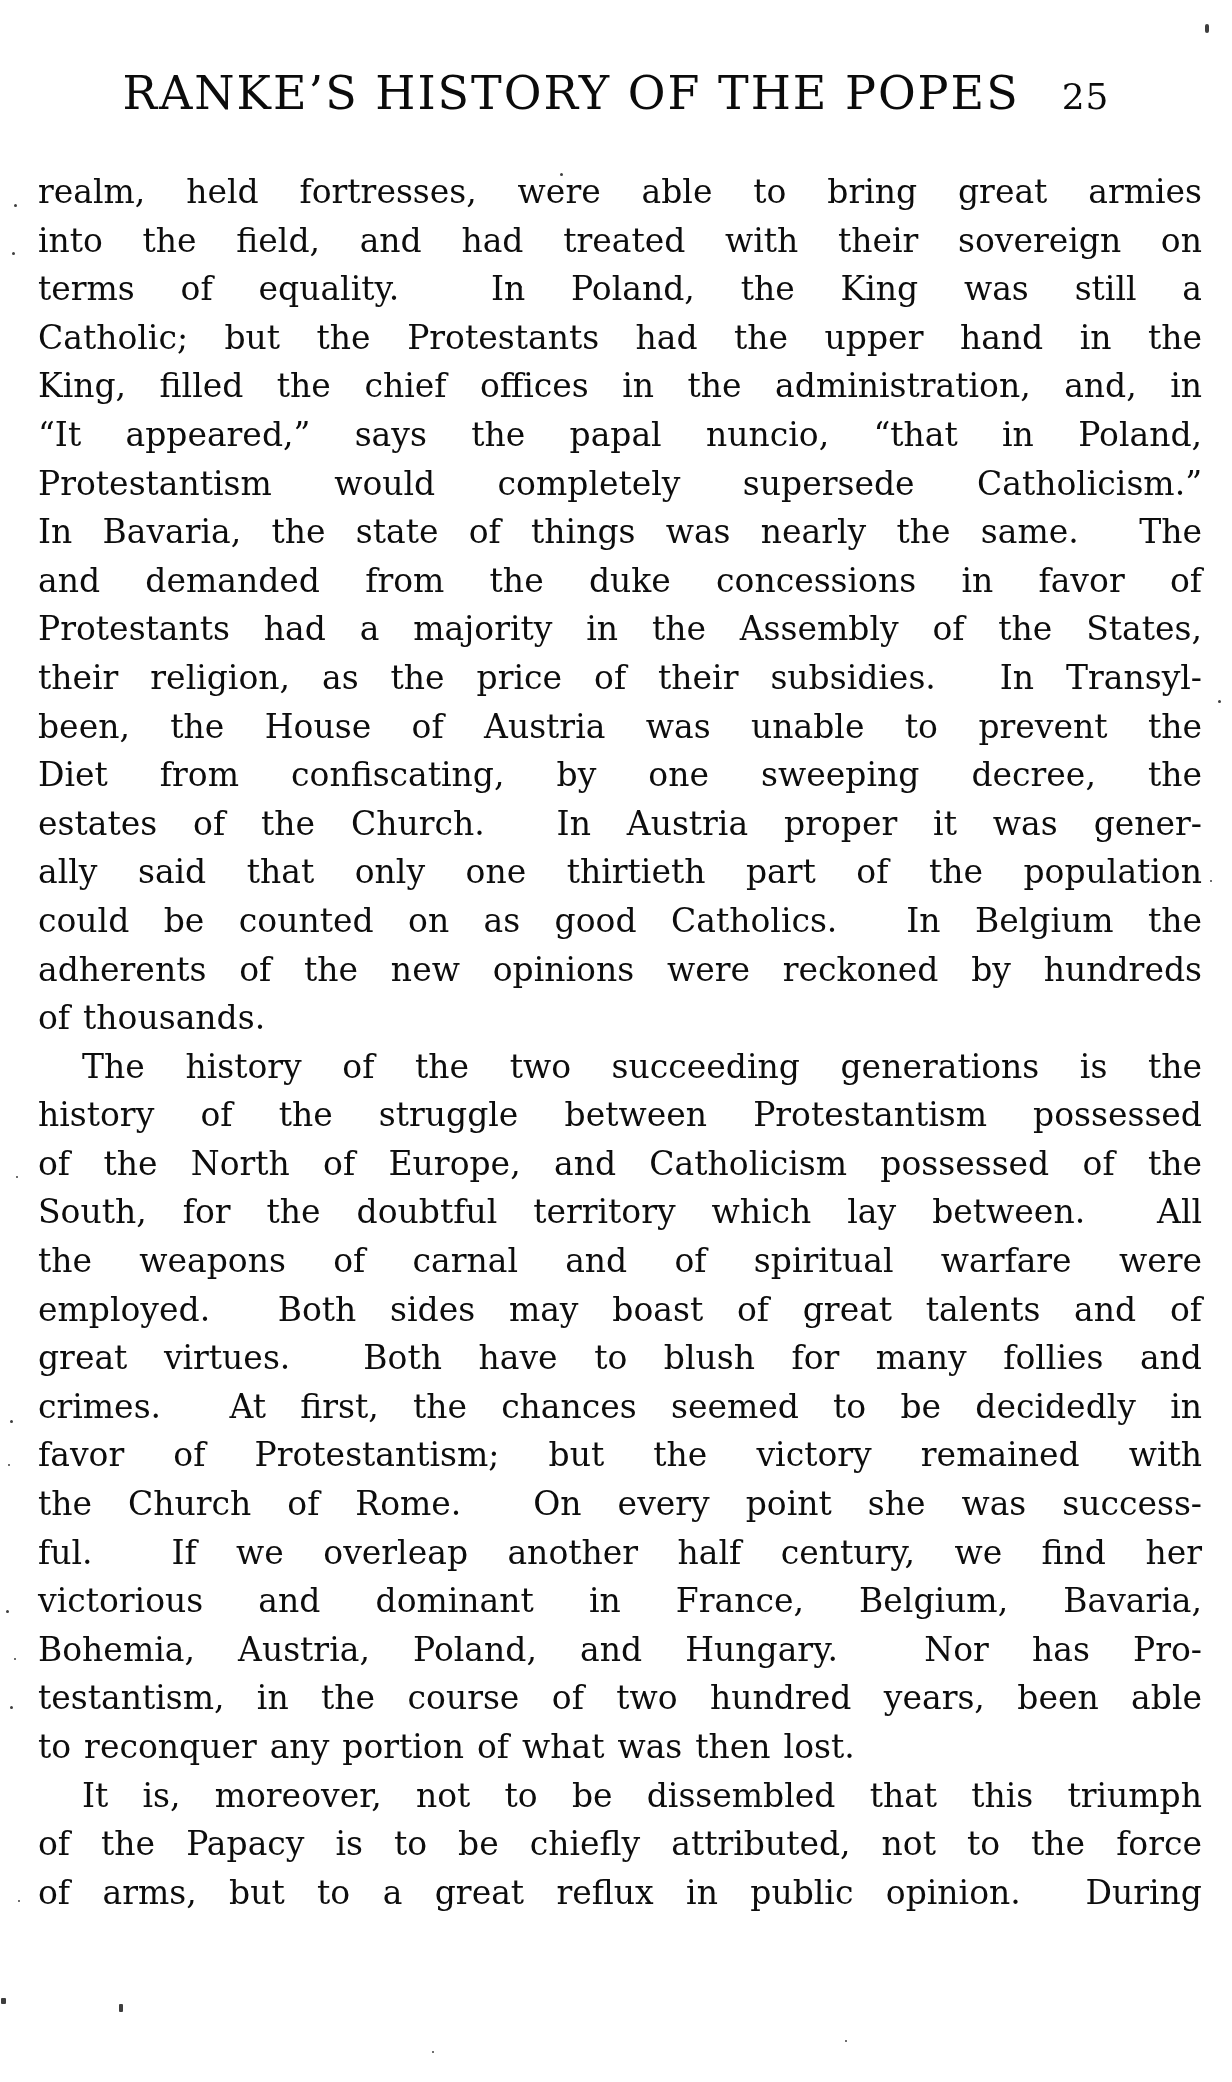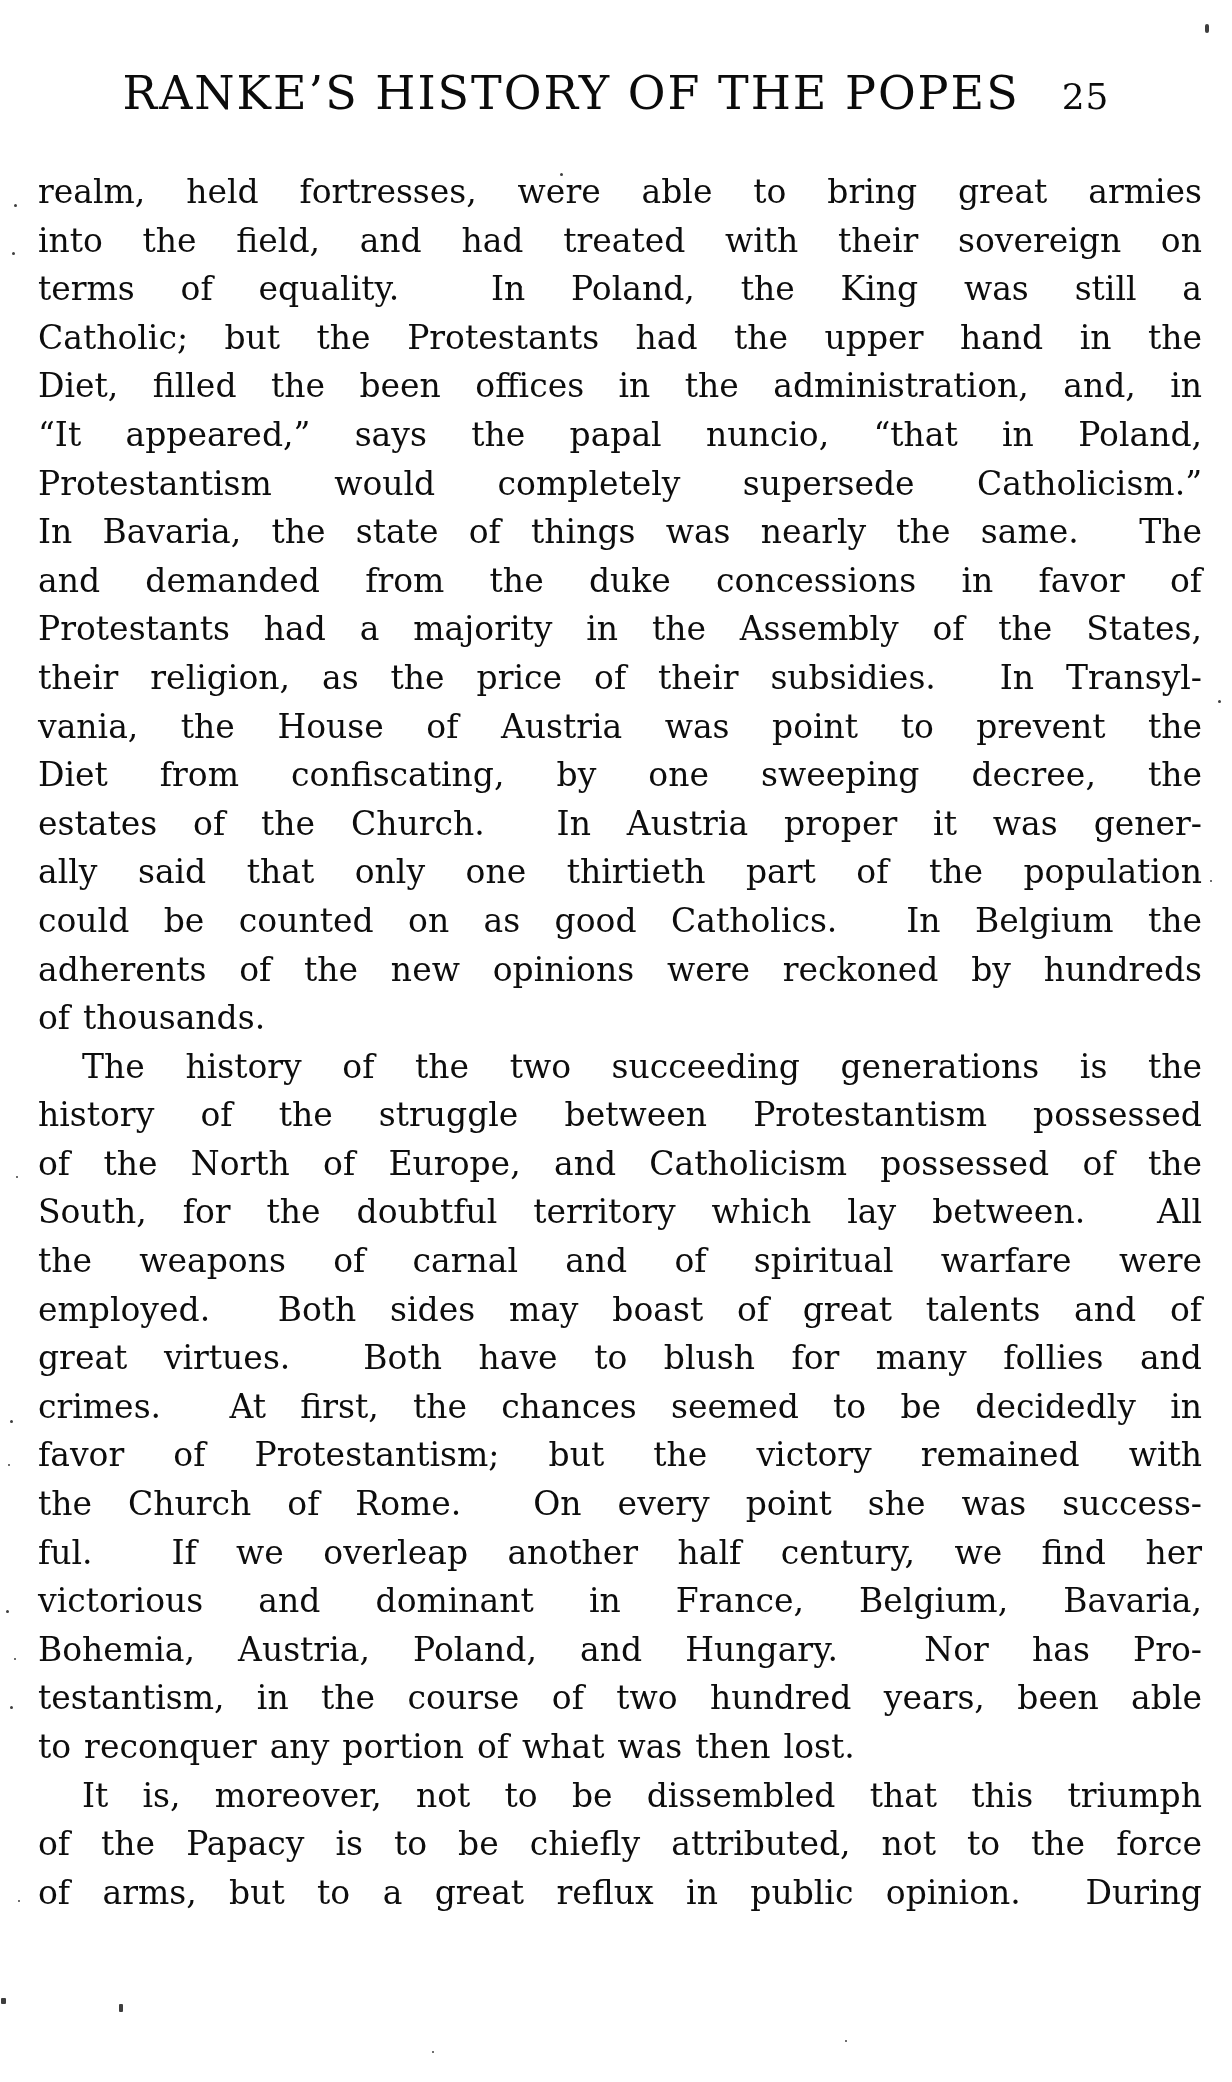--- a/index.html
+++ b/index.html
@@ -73,28 +73,28 @@
   <div class="running-header">
     <span class="title">RANKE’S HISTORY OF THE POPES</span>
     <span class="pagenum">25</span>
   </div>
 
   <div class="page-body">
     <div class="line">realm, held fortresses, were able to bring great armies</div>
     <div class="line">into the field, and had treated with their sovereign on</div>
     <div class="line">terms of equality.&nbsp; In Poland, the King was still a</div>
     <div class="line">Catholic; but the Protestants had the upper hand in the</div>
-    <div class="line">Diet, filled the been offices in the administration, and, in</div>
+    <div class="line">King, filled the chief offices in the administration, and, in</div>
     <div class="line">“It appeared,” says the papal nuncio, “that in Poland,</div>
     <div class="line">Protestantism would completely supersede Catholicism.”</div>
     <div class="line">In Bavaria, the state of things was nearly the same.&nbsp; The</div>
     <div class="line">and demanded from the duke concessions in favor of</div>
     <div class="line">Protestants had a majority in the Assembly of the States,</div>
     <div class="line">their religion, as the price of their subsidies.&nbsp; In Transyl-</div>
-    <div class="line">vania, the House of Austria was point to prevent the</div>
+    <div class="line">been, the House of Austria was unable to prevent the</div>
     <div class="line">Diet from confiscating, by one sweeping decree, the</div>
     <div class="line">estates of the Church.&nbsp; In Austria proper it was gener-</div>
     <div class="line">ally said that only one thirtieth part of the population</div>
     <div class="line">could be counted on as good Catholics.&nbsp; In Belgium the</div>
     <div class="line">adherents of the new opinions were reckoned by hundreds</div>
     <div class="line para-end">of thousands.</div>
     <div class="line indent">The history of the two succeeding generations is the</div>
     <div class="line">history of the struggle between Protestantism possessed</div>
     <div class="line">of the North of Europe, and Catholicism possessed of the</div>
     <div class="line">South, for the doubtful territory which lay between.&nbsp; All</div>

